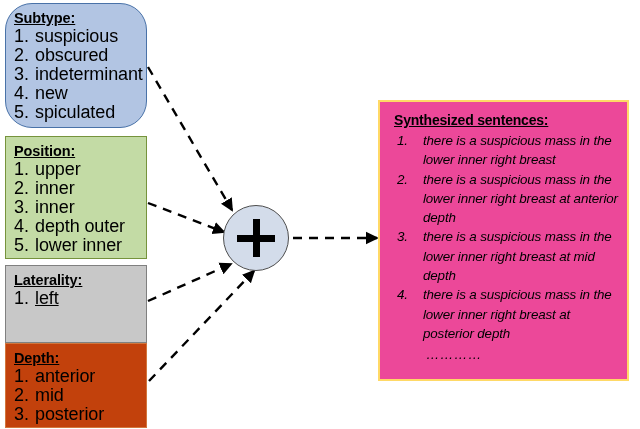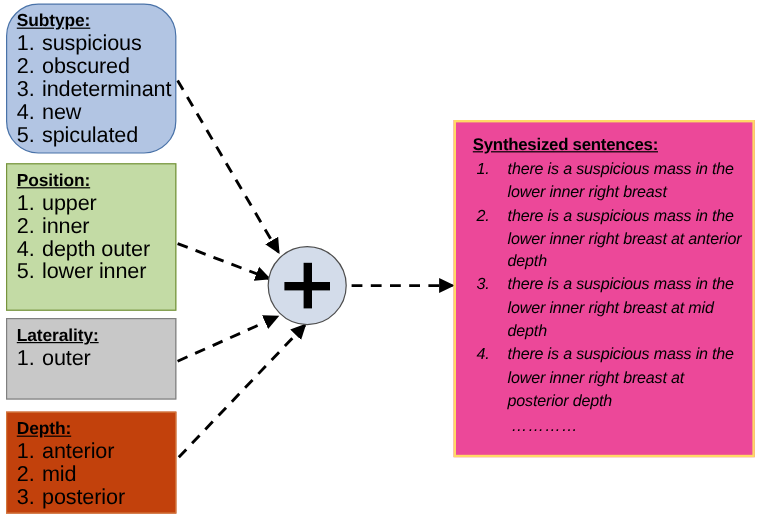--- a/index.html
+++ b/index.html
@@ -68,23 +68,24 @@
     border-radius: 27px;
   }
   #box-position {
     left: 5px; top: 136px;
     width: 142px; height: 123px;
     background: #c3dba5;
     border-color: #76933c;
   }
   #box-laterality {
     left: 5px; top: 265px;
-    width: 142px; height: 68px;
+    width: 142px; height: 78px;
     background: #c8c8c8;
     border-color: #808080;
+    text-decoration: underline;
   }
   #box-depth {
     left: 5px; top: 343px;
     width: 142px; height: 85px;
     background: #c2410c;
     border-color: #d2763c;
   }
 
   
   #merge-node {
@@ -184,29 +185,30 @@
       <li><span class="num">4.</span><span>new</span></li>
       <li><span class="num">5.</span><span>spiculated</span></li>
     </ol>
   </div>
 
   <div class="attr-box" id="box-position">
     <div class="box-title">Position:</div>
     <ol>
       <li><span class="num">1.</span><span>upper</span></li>
       <li><span class="num">2.</span><span>inner</span></li>
+      <li><span class="num">3.</span><span>inner</span></li>
       <li><span class="num">4.</span><span>depth outer</span></li>
       <li><span class="num">5.</span><span>lower inner</span></li>
     </ol>
   </div>
 
   <div class="attr-box" id="box-laterality">
     <div class="box-title">Laterality:</div>
     <ol>
-      <li><span class="num">1.</span><span>outer</span></li>
+      <li><span class="num">1.</span><span>left</span></li>
     </ol>
   </div>
 
   <div class="attr-box" id="box-depth">
     <div class="box-title">Depth:</div>
     <ol>
       <li><span class="num">1.</span><span>anterior</span></li>
       <li><span class="num">2.</span><span>mid</span></li>
       <li><span class="num">3.</span><span>posterior</span></li>
     </ol>

